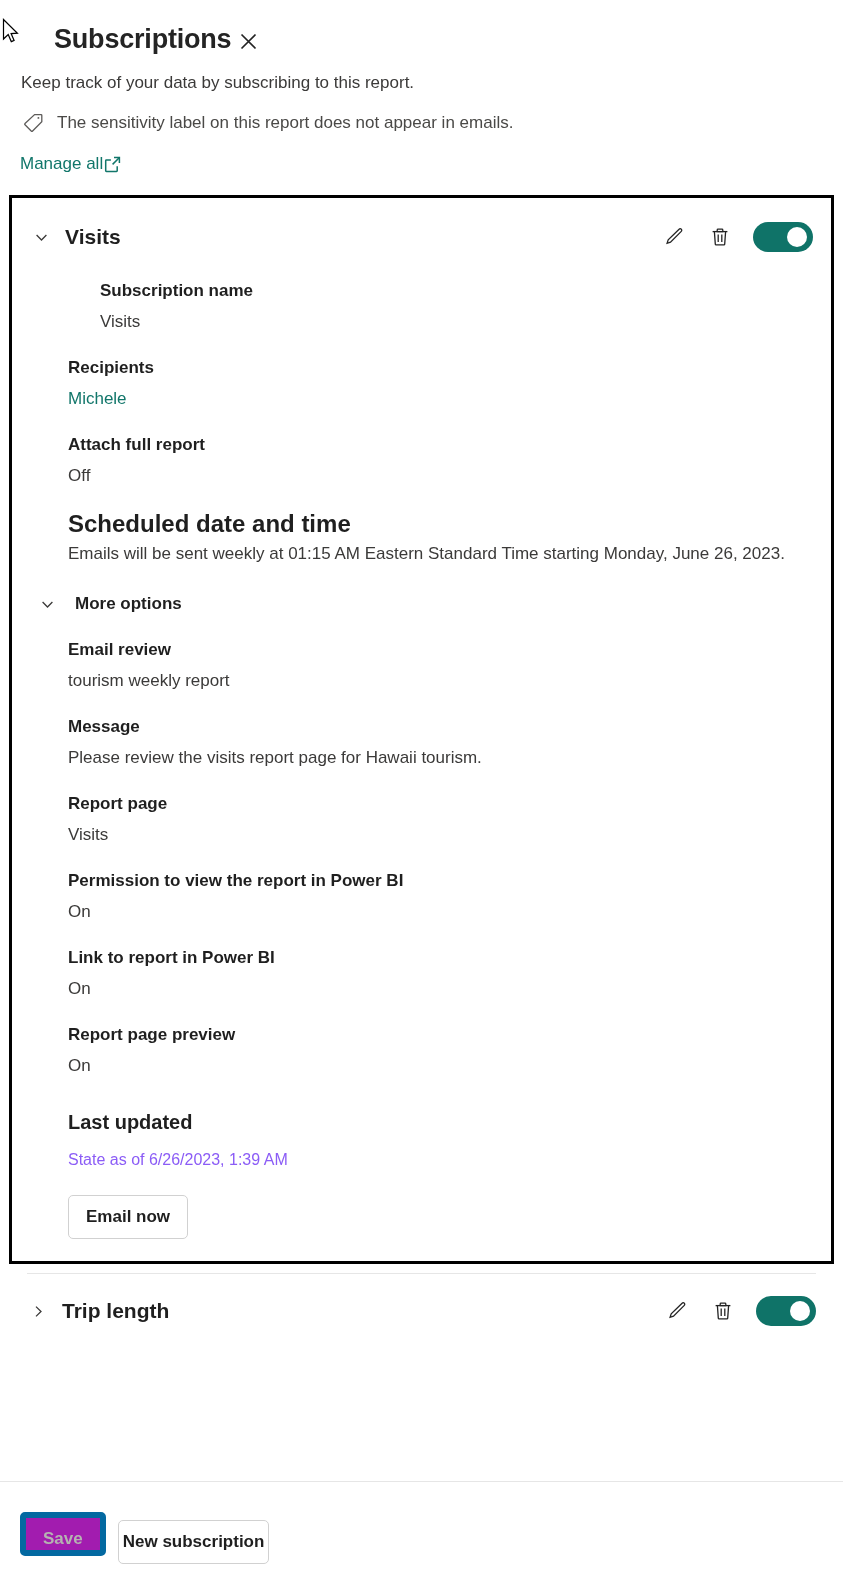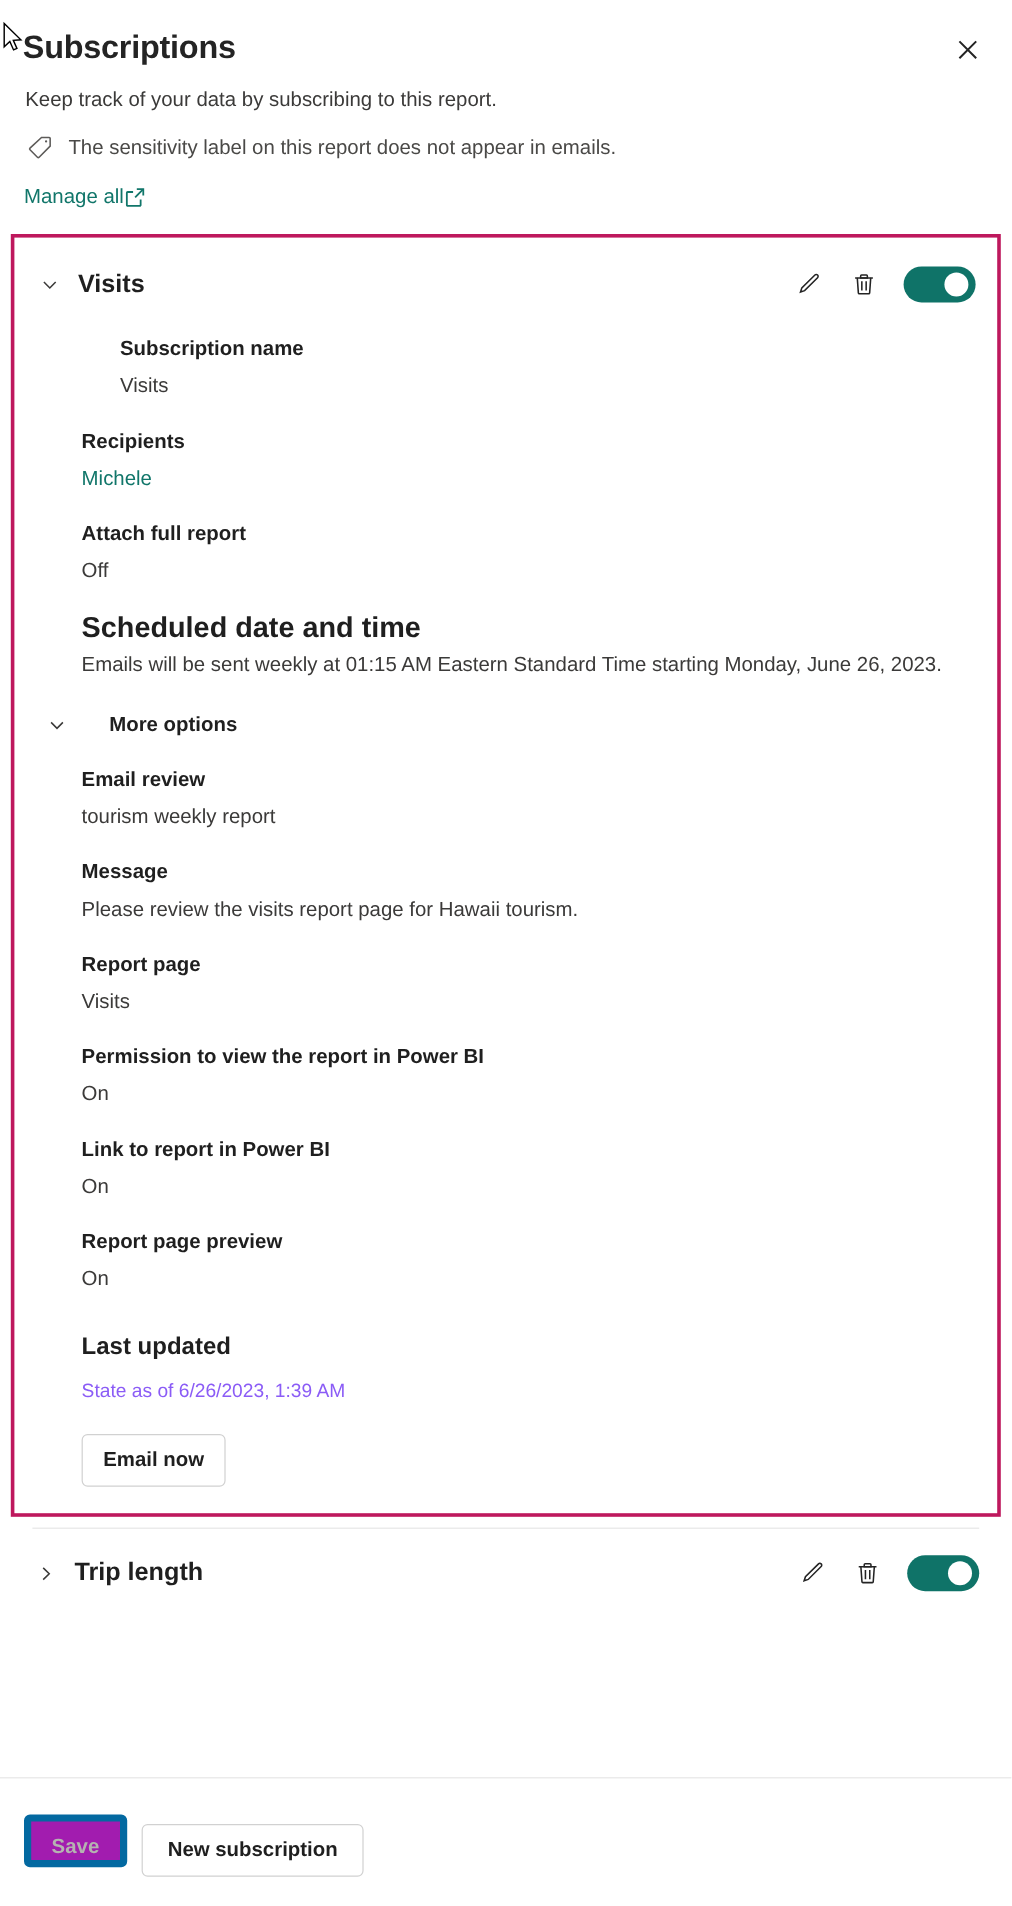--- a/index.html
+++ b/index.html
@@ -18,22 +18,23 @@
     height: 1588px;
     background: #fff;
     display: flex;
     flex-direction: column;
   }
 
   
   .header-row {
     display: flex;
     align-items: flex-start;
-    justify-content: space-between;
+    justify-content: flex-start;
     padding: 22px 20px 0 19px;
+    margin-left: 35px;
   }
   .panel-title {
     font-size: 27px;
     font-weight: 600;
     line-height: 34px;
     color: #242424;
     letter-spacing: -0.2px;
   }
   .close-btn {
     width: 34px; height: 34px;
@@ -81,21 +82,21 @@
 
   
   .body-area {
     flex: 1 1 auto;
     padding: 20px 9px 0 9px;
     overflow: hidden;
   }
 
   
   .sub-card {
-    border: 3px solid #be185d;
+    border: 3px solid #000000;
     background: #fff;
     padding: 12px 14px 22px 14px;
   }
 
   .card-head {
     display: flex;
     align-items: center;
     padding: 12px 4px 6px 4px;
   }
   .chev {
@@ -164,21 +165,20 @@
   }
   .field-value.link { color: #11766a; cursor: pointer; }
   .field.tight .field-label { margin-bottom: 3px; }
   .field.tight .field-value { line-height: 27px; }
 
   .more-row {
     display: flex;
     align-items: flex-start;
     margin: 26px 0 4px -32px;
     cursor: pointer;
-    gap: 16px;
   }
   .more-row .chev {
     margin-right: 17px;
     color: #3b3a39;
   }
   .more-label {
     font-size: 17px;
     font-weight: 700;
     line-height: 22px;
     color: #1f1f1f;
@@ -233,21 +233,21 @@
     display: flex;
     align-items: center;
     gap: 12px;
   }
   .btn-save {
     background: #a21caf;
     border: 6px solid #0369a1;
     color: #b5b3b1;
     cursor: default;
   }
-  .btn-new { padding: 0 21px; margin-top: 16px; }
+  .btn-new { padding: 0 4px; margin-top: 16px; }
 
   
   .cursor {
     position: absolute;
     left: 2px; top: 18px;
     width: 20px; height: 30px;
     pointer-events: none;
   }
 </style>
 </head>

